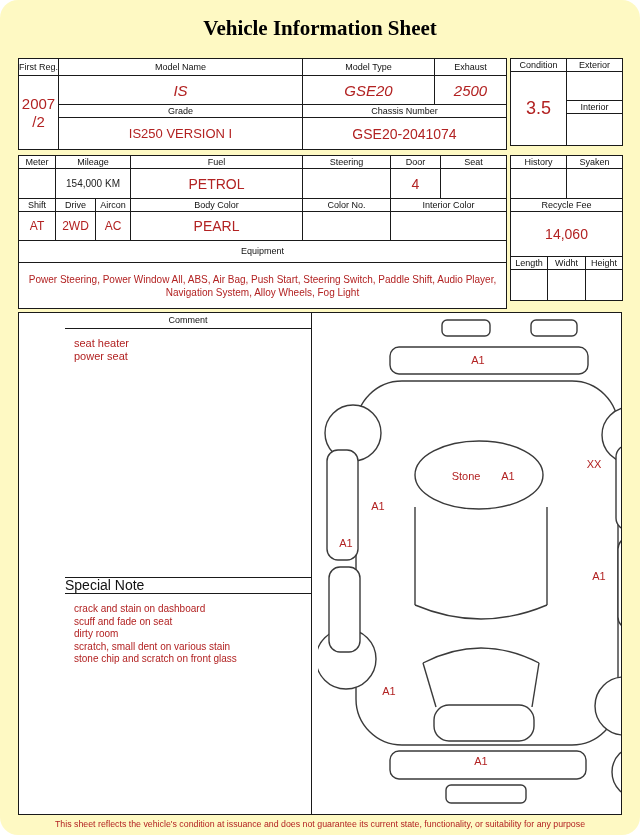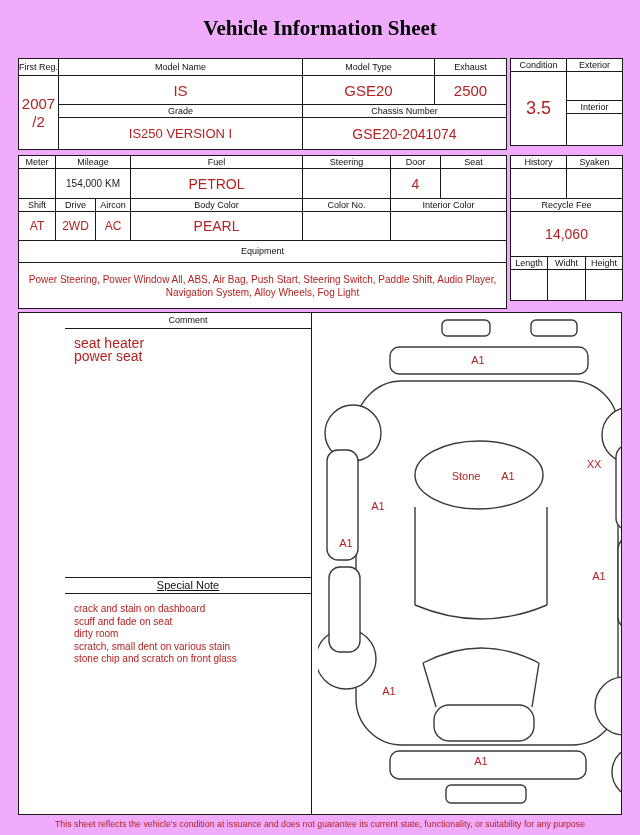--- a/index.html
+++ b/index.html
@@ -1,34 +1,34 @@
 <!DOCTYPE html>
 <html><head>
 <meta charset="utf-8">
 <style>
   html,body{margin:0;padding:0;background:#fff;}
-  .page{position:relative;width:640px;height:835px;background:#f0abfc;font-family:"Liberation Sans",sans-serif;overflow:hidden;}
+  .page{position:relative;width:640px;height:835px;background:#fef9c3;font-family:"Liberation Sans",sans-serif;overflow:hidden;border-radius:18px;}
   .title{position:absolute;top:16px;left:0;width:640px;text-align:center;font-family:"Liberation Serif",serif;font-size:21px;font-weight:600;color:#000;}
   table.t{border-collapse:collapse;table-layout:fixed;position:absolute;background:#fff;}
   .t th,.t td{border:1px solid #1a1a1a;font-weight:normal;text-align:center;vertical-align:middle;padding:0;overflow:hidden;}
   .t th{font-size:9px;color:#111;line-height:11px;}
   .red{color:#b22222;}
-  .v15{font-size:15px;}
+  .v15{font-size:15px;font-style:italic;}
   .v14{font-size:14px;}
   .v13{font-size:13px;}
   .v12{font-size:12px;}
   .cond{font-size:18px;}
   .firstreg{text-align:left;vertical-align:top;padding:11px 0 0 4px;font-size:15px;line-height:18px;}
   .mileage{font-size:10px;color:#222;text-align:left;padding-left:4px;margin-top:24px;}
   .equip{ text-align:left;vertical-align:top;padding:3px 5px;font-size:10px;line-height:1.3;}
   .bottom{position:absolute;left:18px;top:312px;width:604px;height:503px;border:1px solid #1a1a1a;display:flex;box-sizing:border-box;background:#fff;padding-left:46px;}
   .left-pane{width:247px;border-right:1px solid #1a1a1a;display:flex;flex-direction:column;box-sizing:border-box;}
   .pane-header{height:15px;border-bottom:1px solid #1a1a1a;font-size:9px;color:#111;text-align:center;line-height:15px;flex:0 0 auto;}
-  .special-header{height:15px;border-top:1px solid #1a1a1a;border-bottom:1px solid #1a1a1a;font-size:11px;color:#111;text-align:center;line-height:15px;flex:0 0 auto;text-decoration:underline;}
-  .comment-content{height:240px;flex:0 0 auto;padding:8px 0 0 9px;color:#b22222;font-size:14px;line-height:13px;}
+  .special-header{height:15px;border-top:1px solid #1a1a1a;border-bottom:1px solid #1a1a1a;font-size:14px;color:#111;text-align:left;line-height:15px;flex:0 0 auto;}
+  .comment-content{height:240px;flex:0 0 auto;padding:8px 0 0 9px;color:#b22222;font-size:11px;line-height:13px;}
   .note-content{flex:1;padding:9px 0 0 9px;color:#b22222;font-size:10px;line-height:12.5px;}
   .diagram-pane{position:relative;flex:1;overflow:hidden;}
   .diagram-pane svg{position:absolute;left:6px;top:2px;}
   .footer{position:absolute;left:0;top:819px;width:640px;text-align:center;font-size:8.8px;color:#b22222;}
   svg .ln{fill:none;stroke:#3a3a3a;stroke-width:1.4;}
   svg .fw{fill:#fff;stroke:#3a3a3a;stroke-width:1.4;}
   svg text{fill:#b22222;font-size:11px;font-family:"Liberation Sans",sans-serif;text-anchor:middle;}
 </style>
 </head>
 <body>

